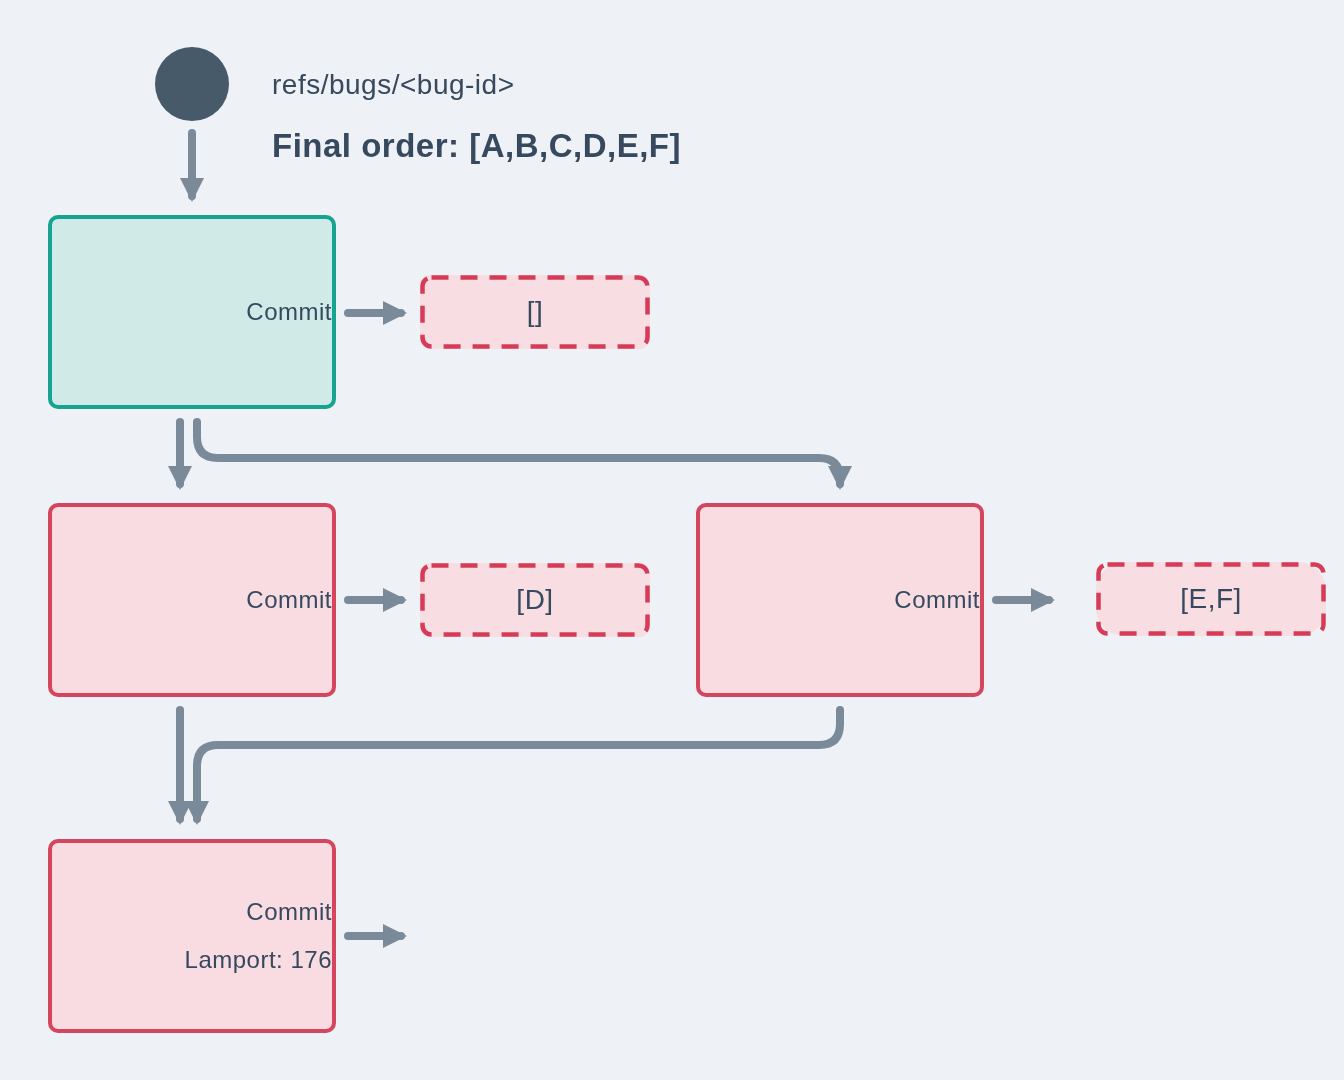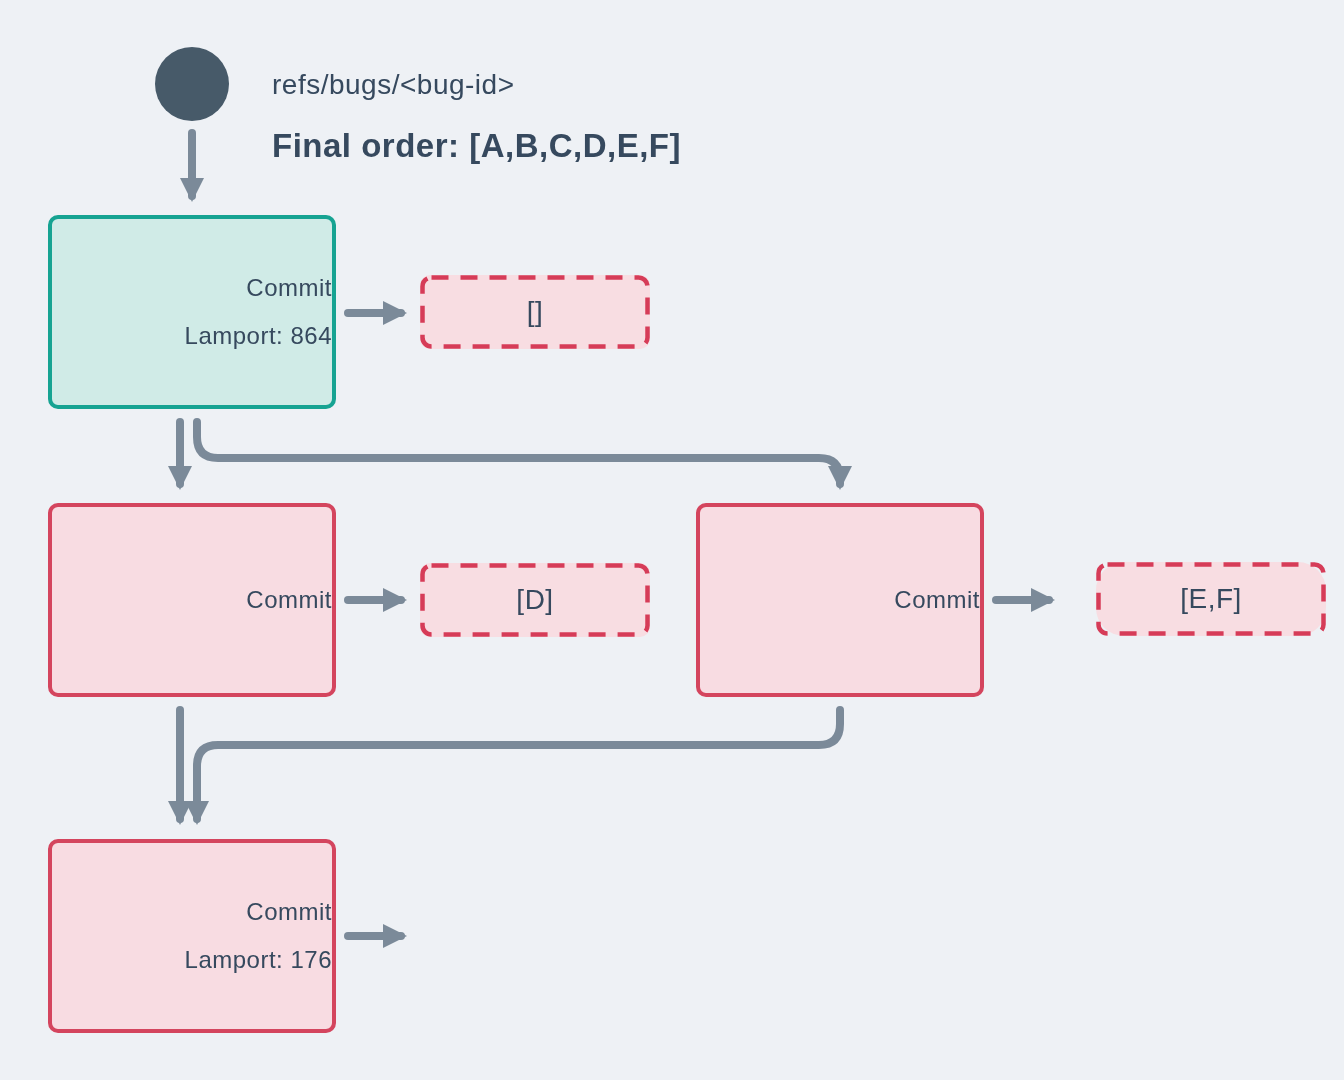--- a/index.html
+++ b/index.html
@@ -88,21 +88,20 @@
     <path class="arrow" d="M840,710 V724 Q840,745 819,745 H218 Q197,745 197,766 V819" marker-end="url(#ah)"></path>
     <path class="arrow" d="M348,936 H401" marker-end="url(#ah)"></path>
   </svg>
 
   <div class="ref-circle"></div>
   <div class="ref-label">refs/bugs/&lt;bug-id&gt;</div>
   <div class="final-order">Final order: [A,B,C,D,E,F]</div>
 
   <div class="commit teal root">
     <div>Commit</div>
-    <div>Lamport: 864</div>
   </div>
 
   <div class="commit red left">
     <div>Commit</div>
   </div>
 
   <div class="commit red right">
     <div>Commit</div>
   </div>
 

